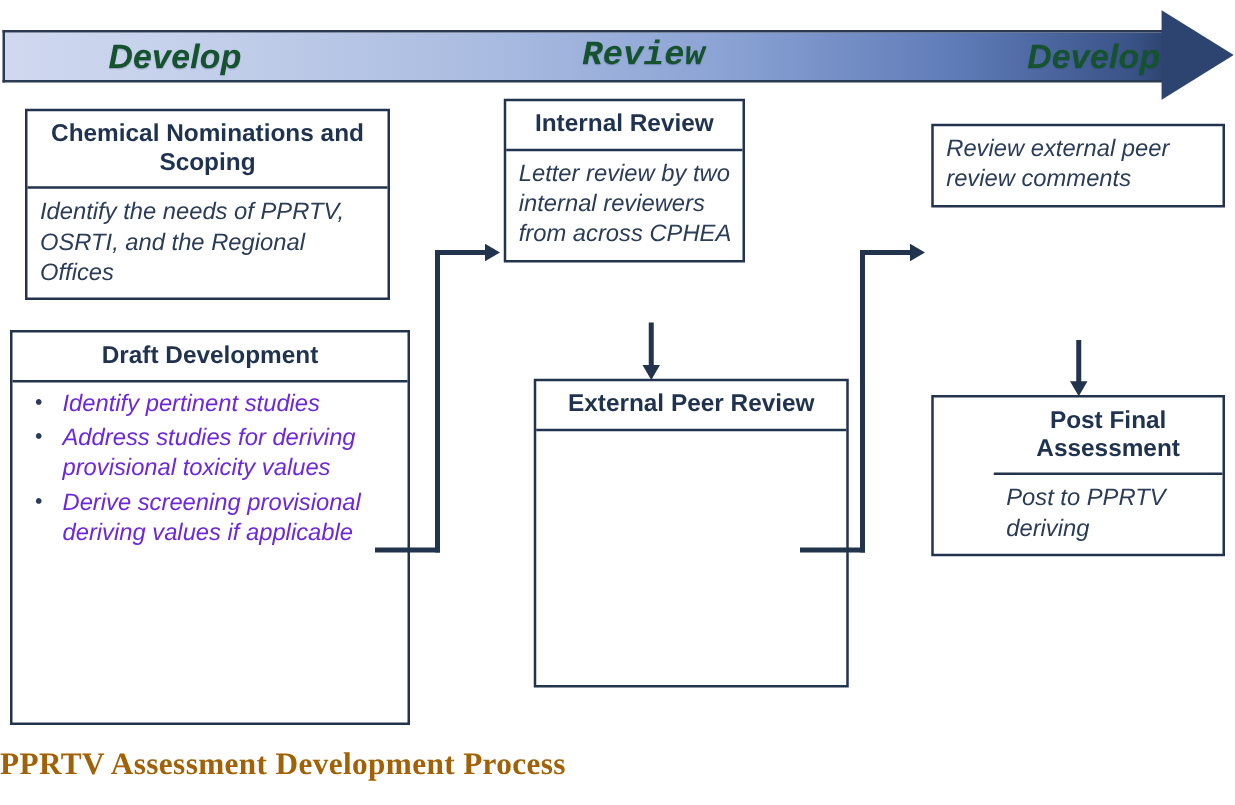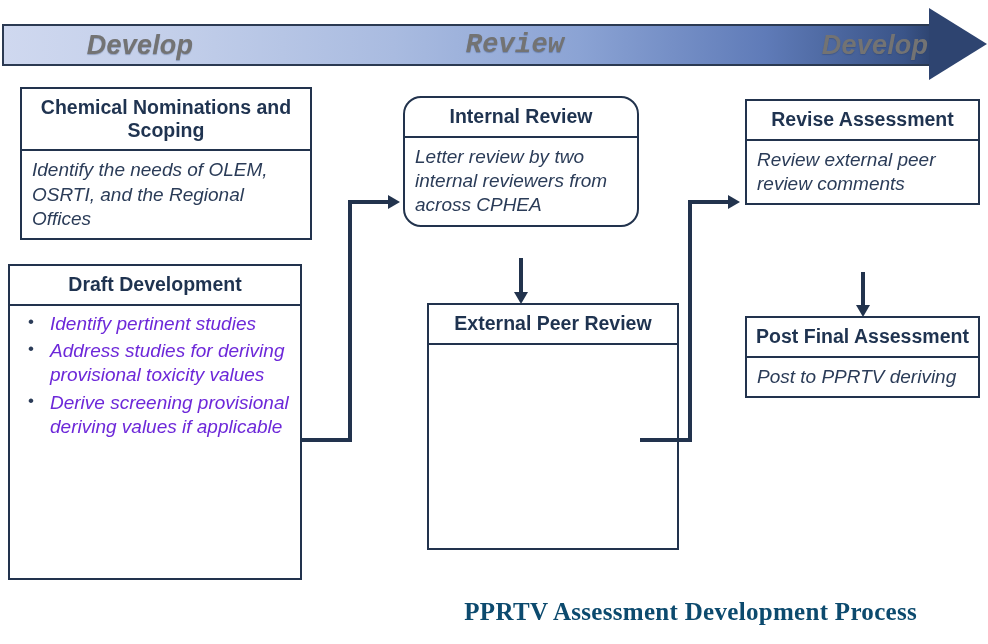--- a/index.html
+++ b/index.html
@@ -58,21 +58,21 @@
     clip-path: polygon(0% 0%, 0% 100%, 100% 50%);
   }
   .phase-label {
     position: absolute;
     top: 18px;
     height: 40px;
     line-height: 38px;
     font-style: italic;
     font-weight: bold;
     font-size: 27px;
-    color: #737373;
+    color: #14532d;
     letter-spacing: 0.2px;
     text-align: center;
     white-space: nowrap;
     text-shadow: 0 1px 1px rgba(40,60,100,0.35);
   }
   .phase-develop { left: 60px;  width: 160px; }
   .phase-review  { left: 440px; width: 150px; font-family: Liberation Mono, monospace; }
   .phase-final   { left: 790px; width: 170px; }
 
   
@@ -121,25 +121,25 @@
     position: absolute;
     left: -22px;
     top: -1px;
     font-size: 17px;
     font-style: normal;
     color: #2b3c58;
   }
 
   
   #box-chem-nom   { left: 20px;   top: 87px;  width: 292px; }
-  #box-draft-dev  { left: 8px;   top: 264px; width: 294px; height: 316px; }
-  #box-internal   { left: 403px; top: 96px;  width: 236px; border-radius: 18px; }
+  #box-draft-dev  { left: 8px;   top: 264px; width: 320px; height: 316px; }
+  #box-internal   { left: 403px; top: 79px;  width: 193px; }
   #box-external   { left: 427px; top: 303px; width: 252px; height: 247px; }
   #box-revise     { left: 745px; top: 99px;  width: 235px; }
-  #box-postfinal  { left: 745px; top: 316px; width: 235px; }
+  #box-postfinal  { left: 745px; top: 316px; width: 235px; padding-left: 48px; }
 
   
   .conn {
     position: absolute;
     background: #22334d;
   }
   .conn-v { width: 4px; }
   .conn-h { height: 4px; }
 
   .arrowhead-right {
@@ -178,44 +178,44 @@
   
   #c4-v  { left: 861px; top: 272px; height: 40px; }
   #c4-head { left: 856px; top: 305px; }
 
   
   .caption {
     position: absolute;
     left: 0;
     top: 598px;
     width: 917px;
-    text-align: right;
+    text-align: left;
     font-family: "Liberation Serif", serif;
     font-weight: bold;
     font-size: 25px;
-    color: #0c4a6e;
+    color: #a16207;
     letter-spacing: 0.3px;
   }
 </style>
 </head>
 <body>
 
 <div class="canvas">
 
   <div class="banner-wrap">
     <div class="banner-body"></div>
     <div class="banner-head"></div>
     <div class="phase-label phase-develop">Develop</div>
     <div class="phase-label phase-review">Review</div>
     <div class="phase-label phase-final">Develop</div>
   </div>
 
   <div class="node" id="box-chem-nom">
     <div class="node-title">Chemical Nominations and Scoping</div>
-    <div class="node-body">Identify the needs of OLEM, OSRTI, and the Regional Offices</div>
+    <div class="node-body">Identify the needs of PPRTV, OSRTI, and the Regional Offices</div>
   </div>
 
   <div class="node" id="box-draft-dev">
     <div class="node-title">Draft Development</div>
     <div class="node-body bullets">
       <ul class="bullet-list">
         <li>Identify pertinent studies</li>
         <li>Address studies for deriving provisional toxicity values</li>
         <li>Derive screening provisional deriving values if applicable</li>
       </ul>
@@ -225,21 +225,20 @@
   <div class="node" id="box-internal">
     <div class="node-title">Internal Review</div>
     <div class="node-body">Letter review by two internal reviewers from across CPHEA</div>
   </div>
 
   <div class="node" id="box-external">
     <div class="node-title">External Peer Review</div>
   </div>
 
   <div class="node" id="box-revise">
-    <div class="node-title">Revise Assessment</div>
     <div class="node-body">Review external peer review comments</div>
   </div>
 
   <div class="node" id="box-postfinal">
     <div class="node-title">Post Final Assessment</div>
     <div class="node-body">Post to PPRTV deriving</div>
   </div>
 
   <div class="conn conn-h" id="c1-h1"></div>
   <div class="conn conn-v" id="c1-v"></div>

